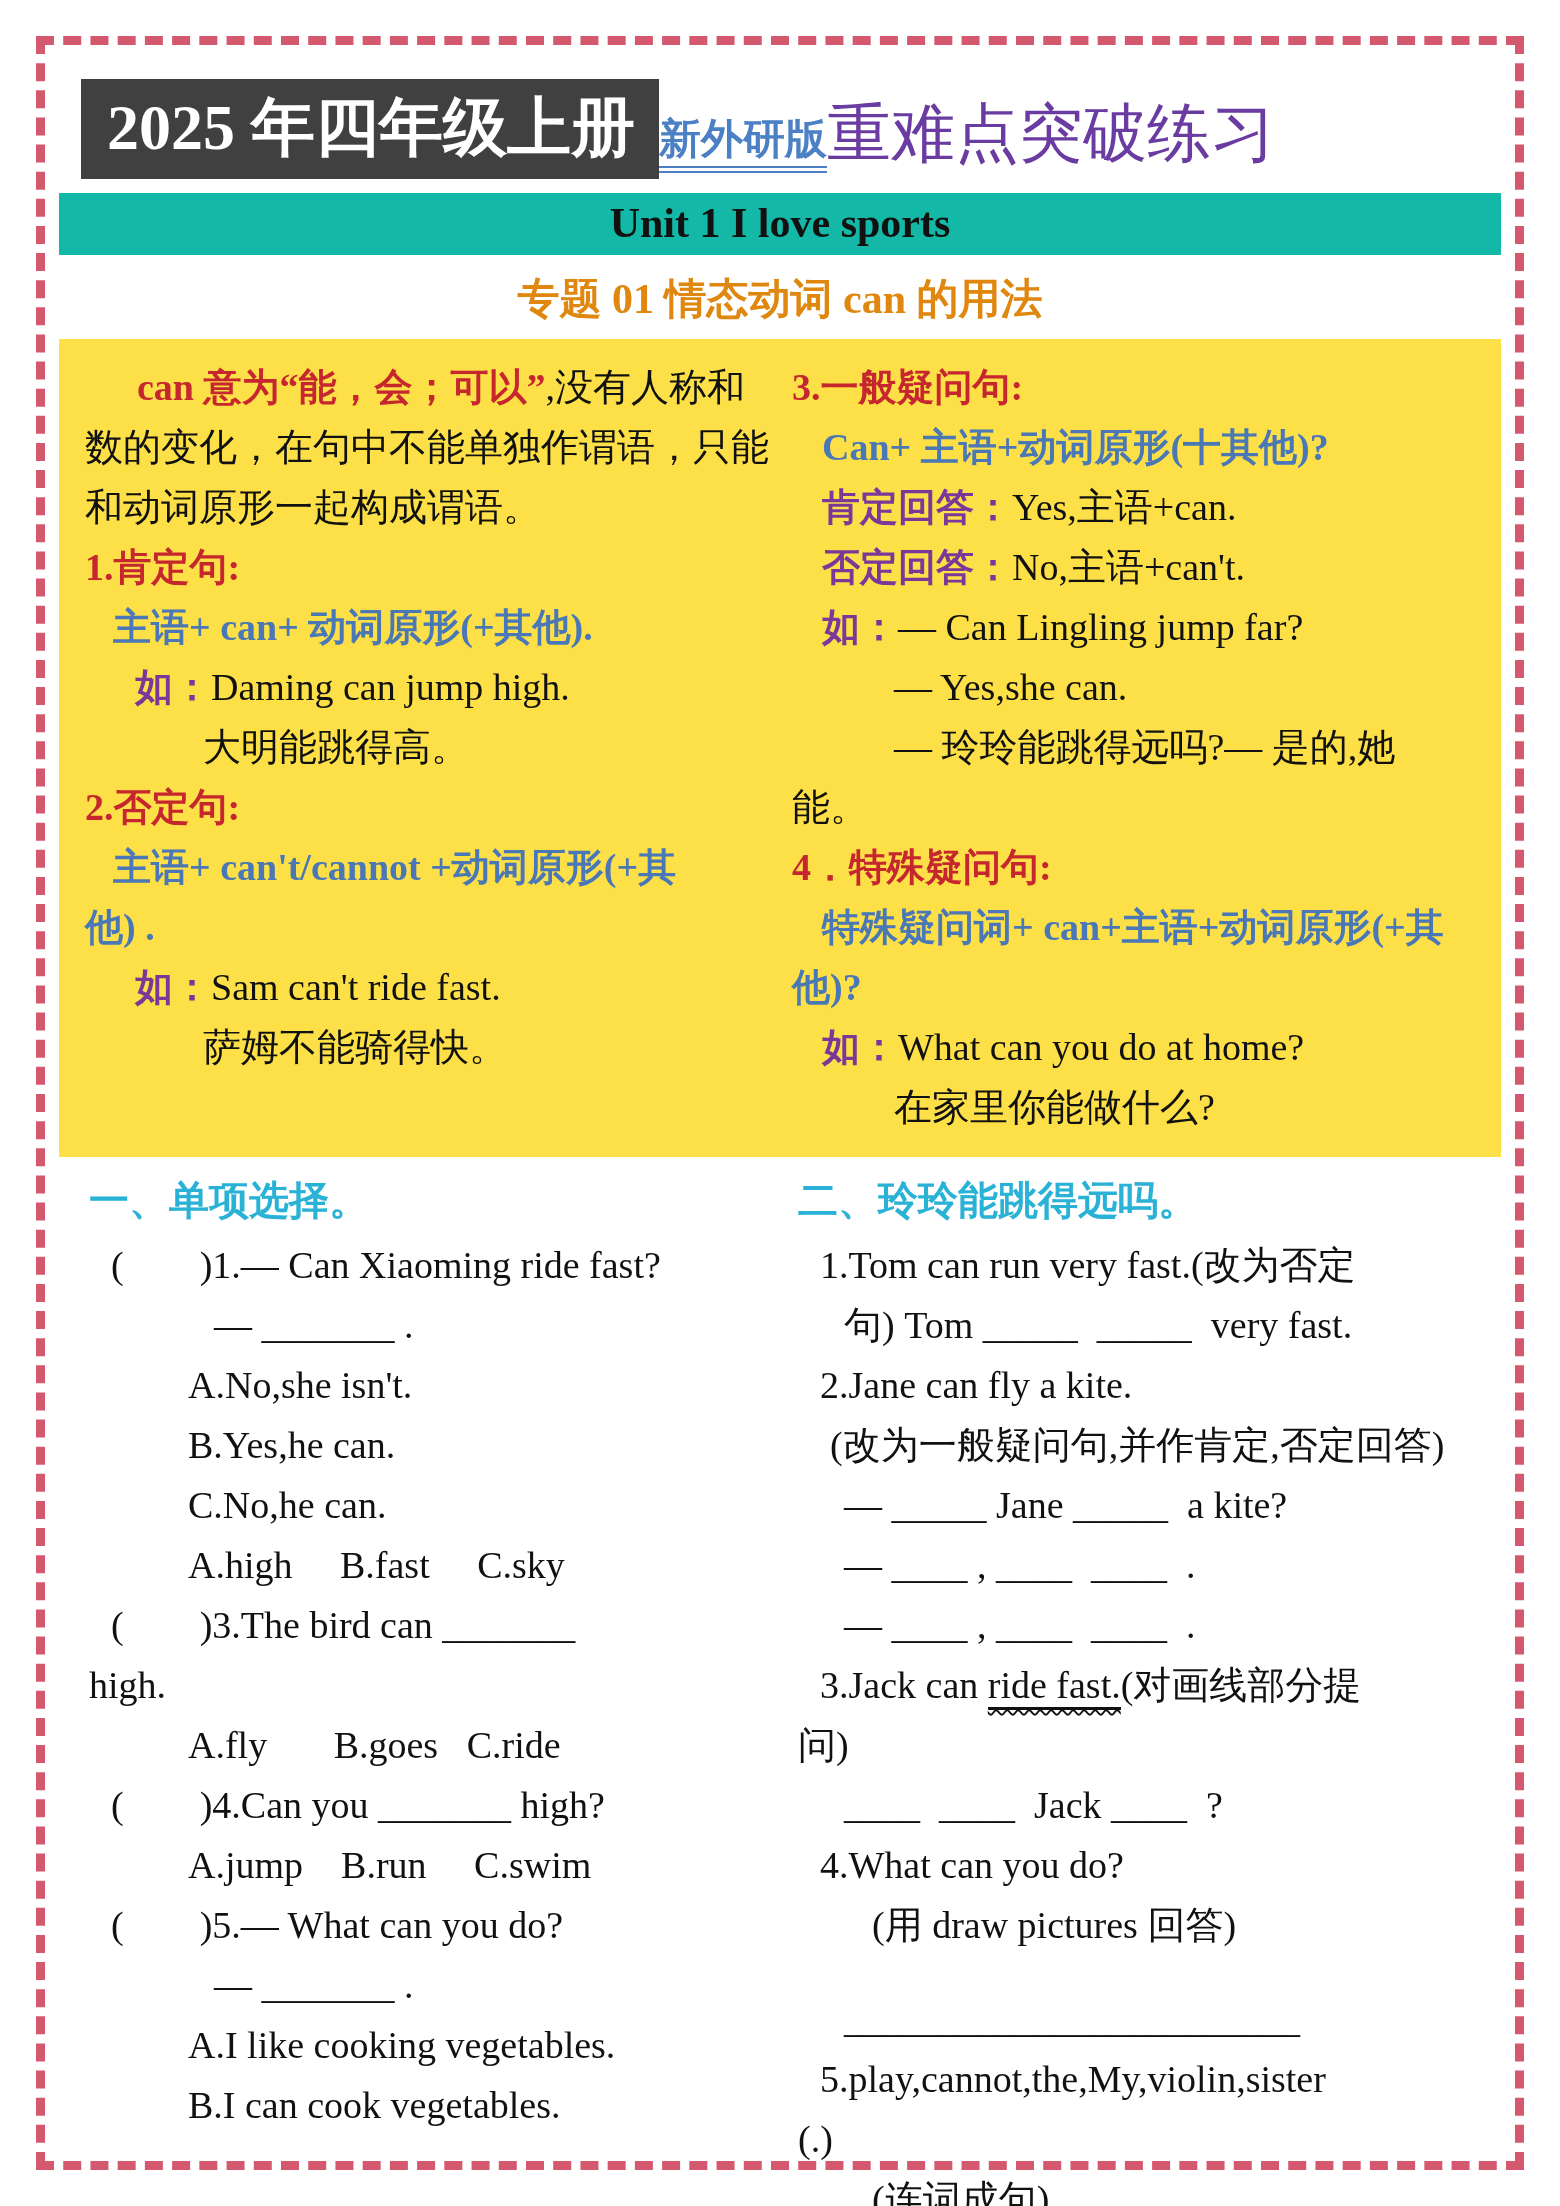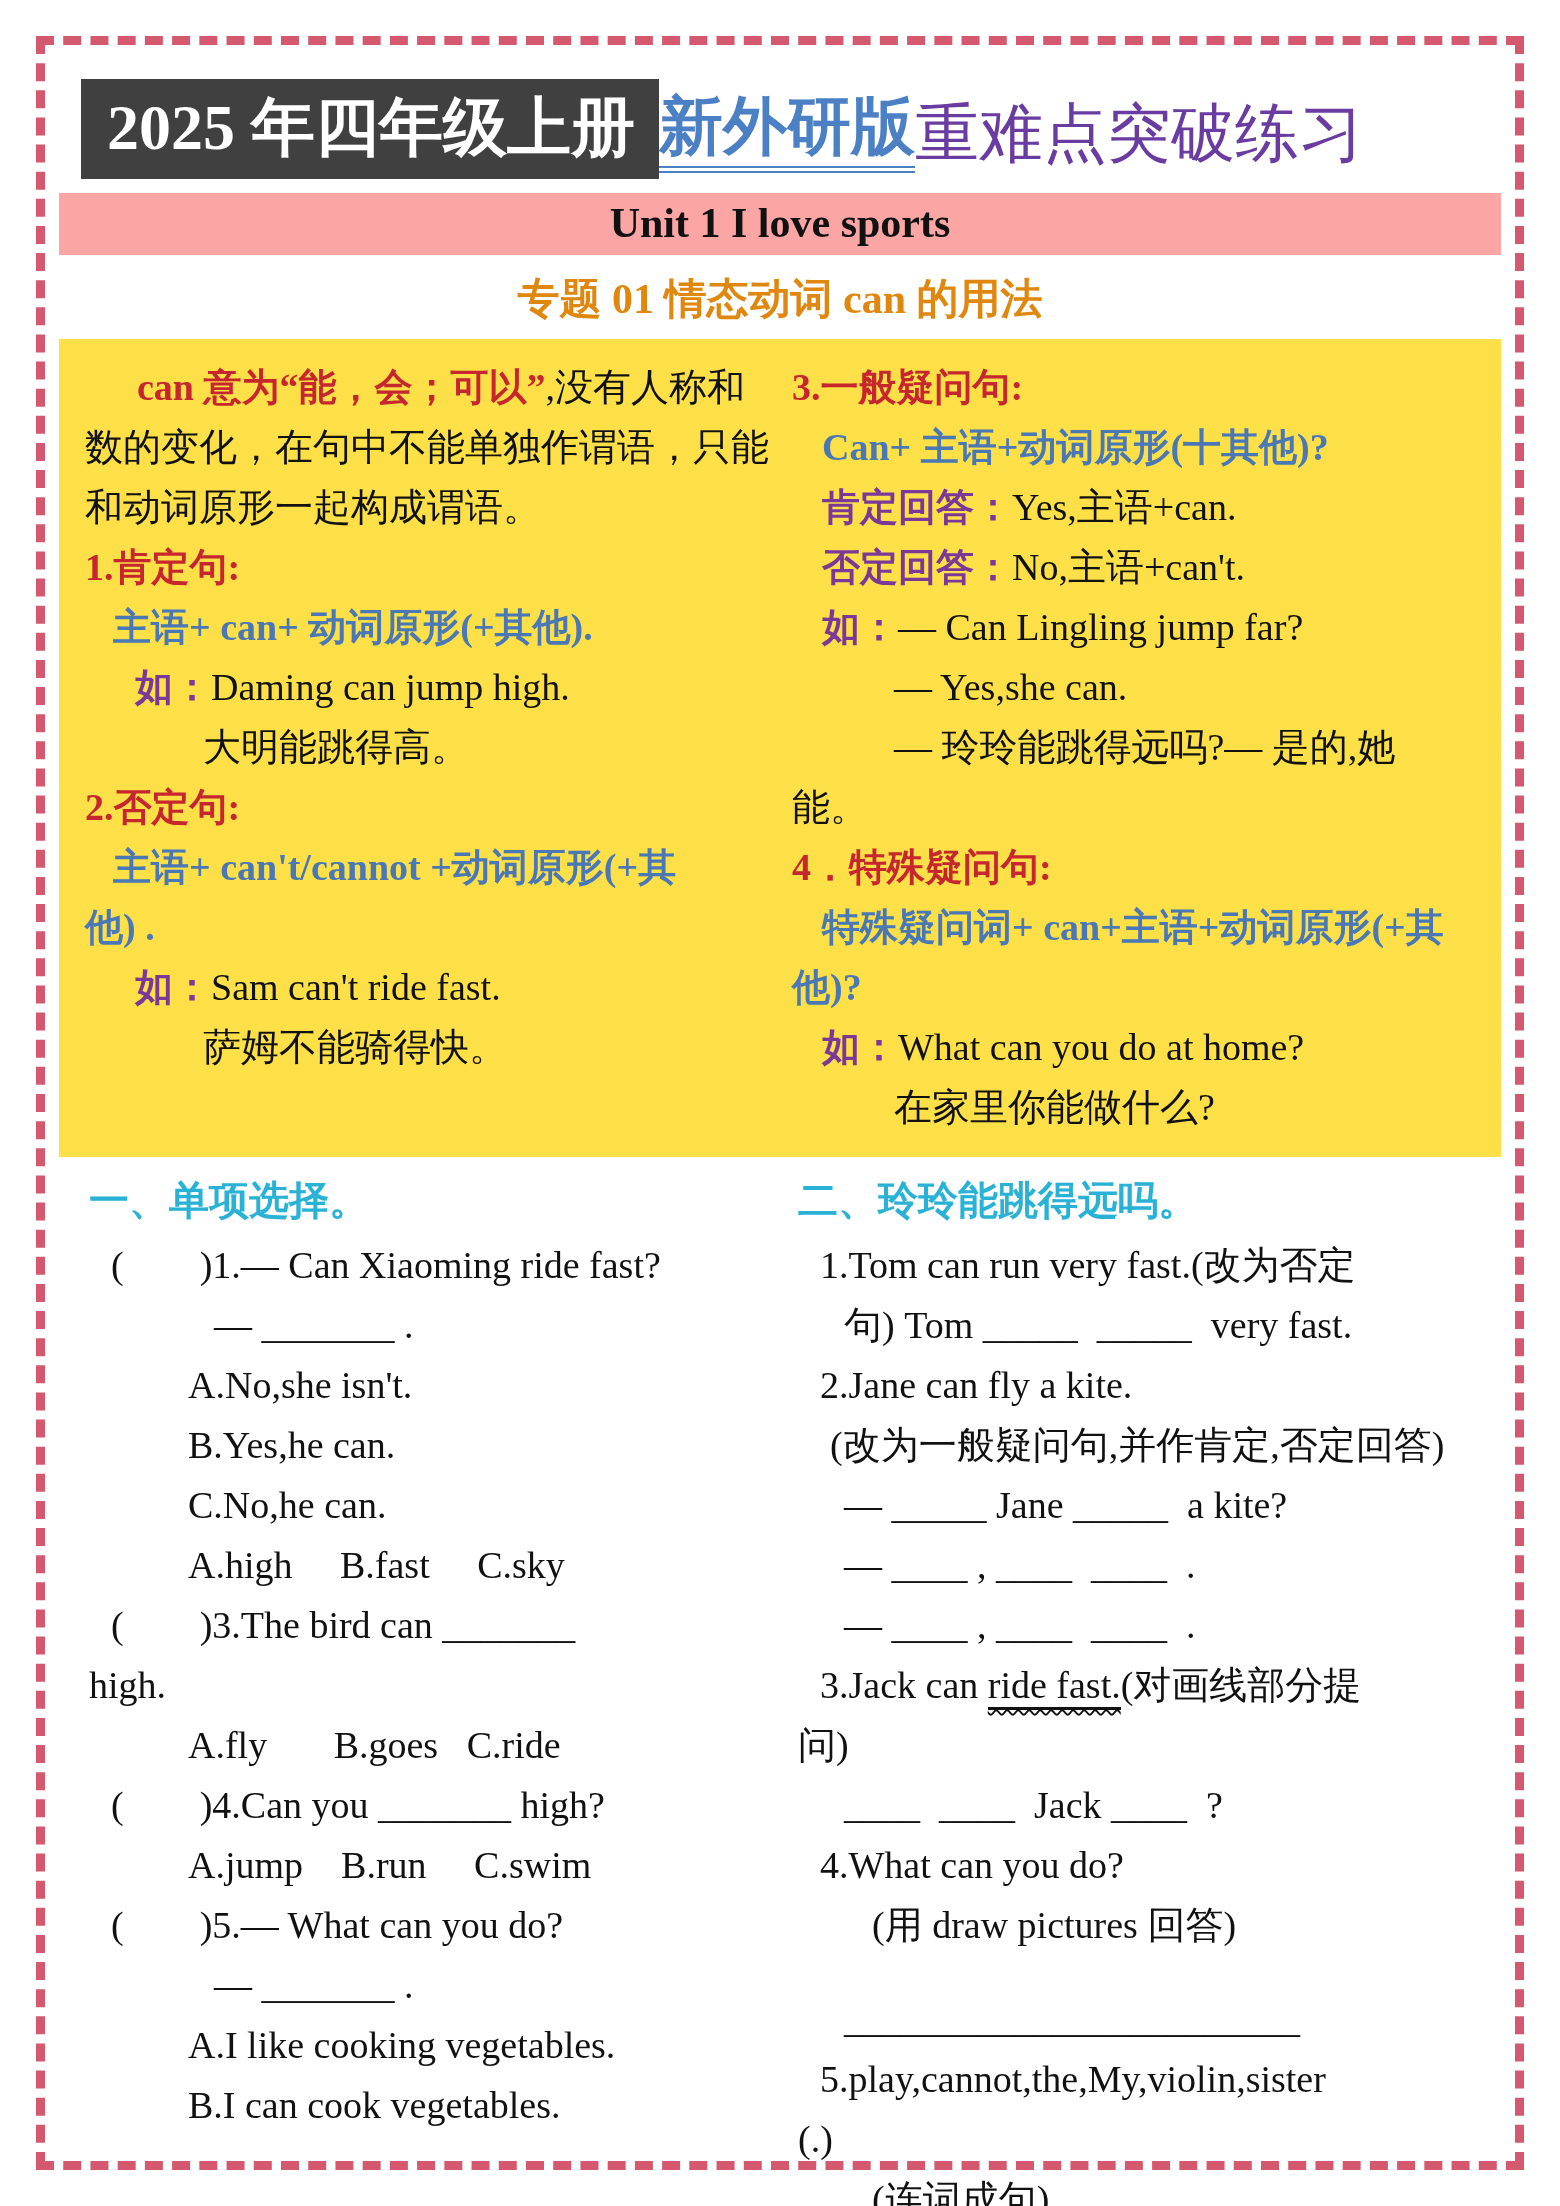--- a/index.html
+++ b/index.html
@@ -14,32 +14,32 @@
   }
   .content{padding:26px 14px 0 14px;}
 
   
   .title-line{margin:8px 0 0 22px;white-space:nowrap;}
   .title-hl{
     display:inline-block;background:#404040;color:#ffffff;
     font-size:64px;font-weight:bold;padding:14px 24px 16px 26px;line-height:1.1;
   }
   .title-blue{
-    display:inline-block;color:#4b80c4;font-size:64px;font-weight:bold;
+    display:inline-block;color:#4b80c4;font-size:42px;font-weight:bold;
     border-bottom:7px double #4b80c4;line-height:1.1;vertical-align:bottom;
     padding-bottom:4px;margin-bottom:6px;
   }
   .title-purple{
     display:inline-block;color:#6a3ca1;font-size:64px;font-weight:normal;
     line-height:1.1;vertical-align:bottom;margin-bottom:10px;
   }
 
   
   .unit-band{
-    margin-top:14px;background:#fca5a5;color:#111;text-align:center;
+    margin-top:14px;background:#14b8a6;color:#111;text-align:center;
     font-size:42px;font-weight:bold;padding:6px 0 8px 0;
   }
   .topic{
     text-align:center;color:#df870f;font-weight:bold;font-size:42px;
     margin:16px 0 12px 0;
   }
 
   
   .explain{background:#fde047;display:flex;padding:18px 0 20px 0;}
   .explain .col{width:50%;box-sizing:border-box;}

